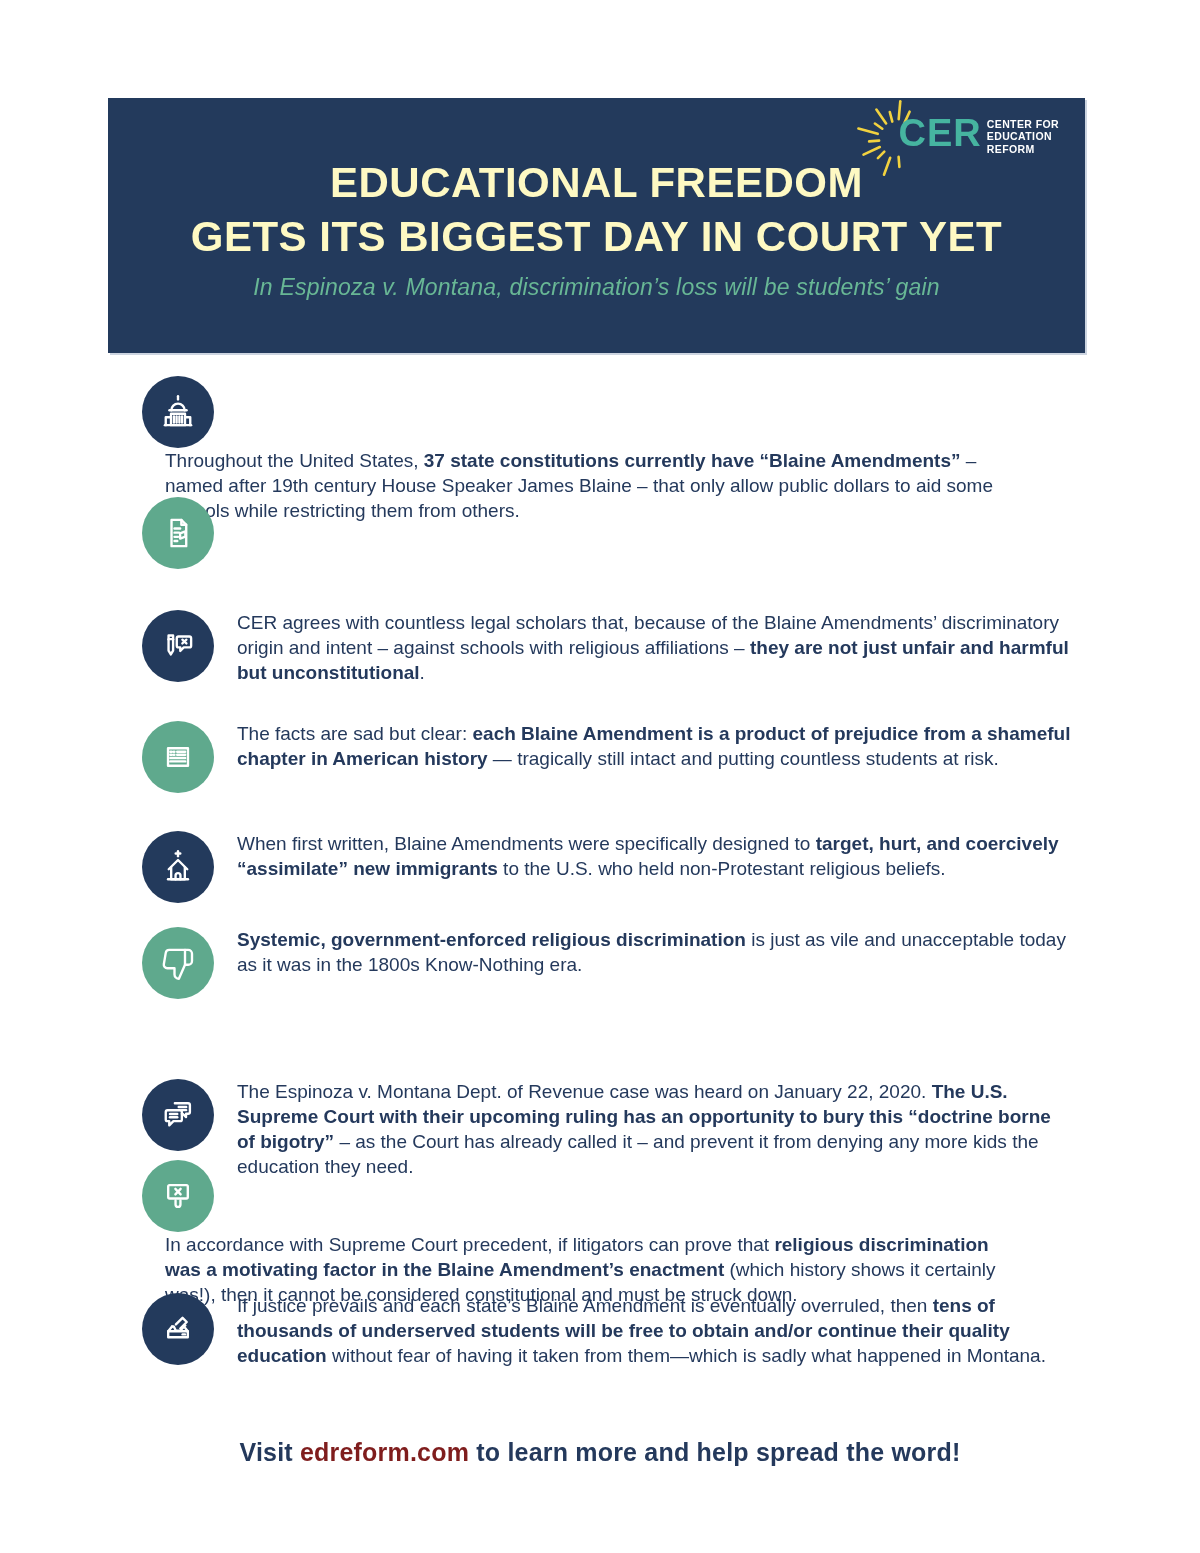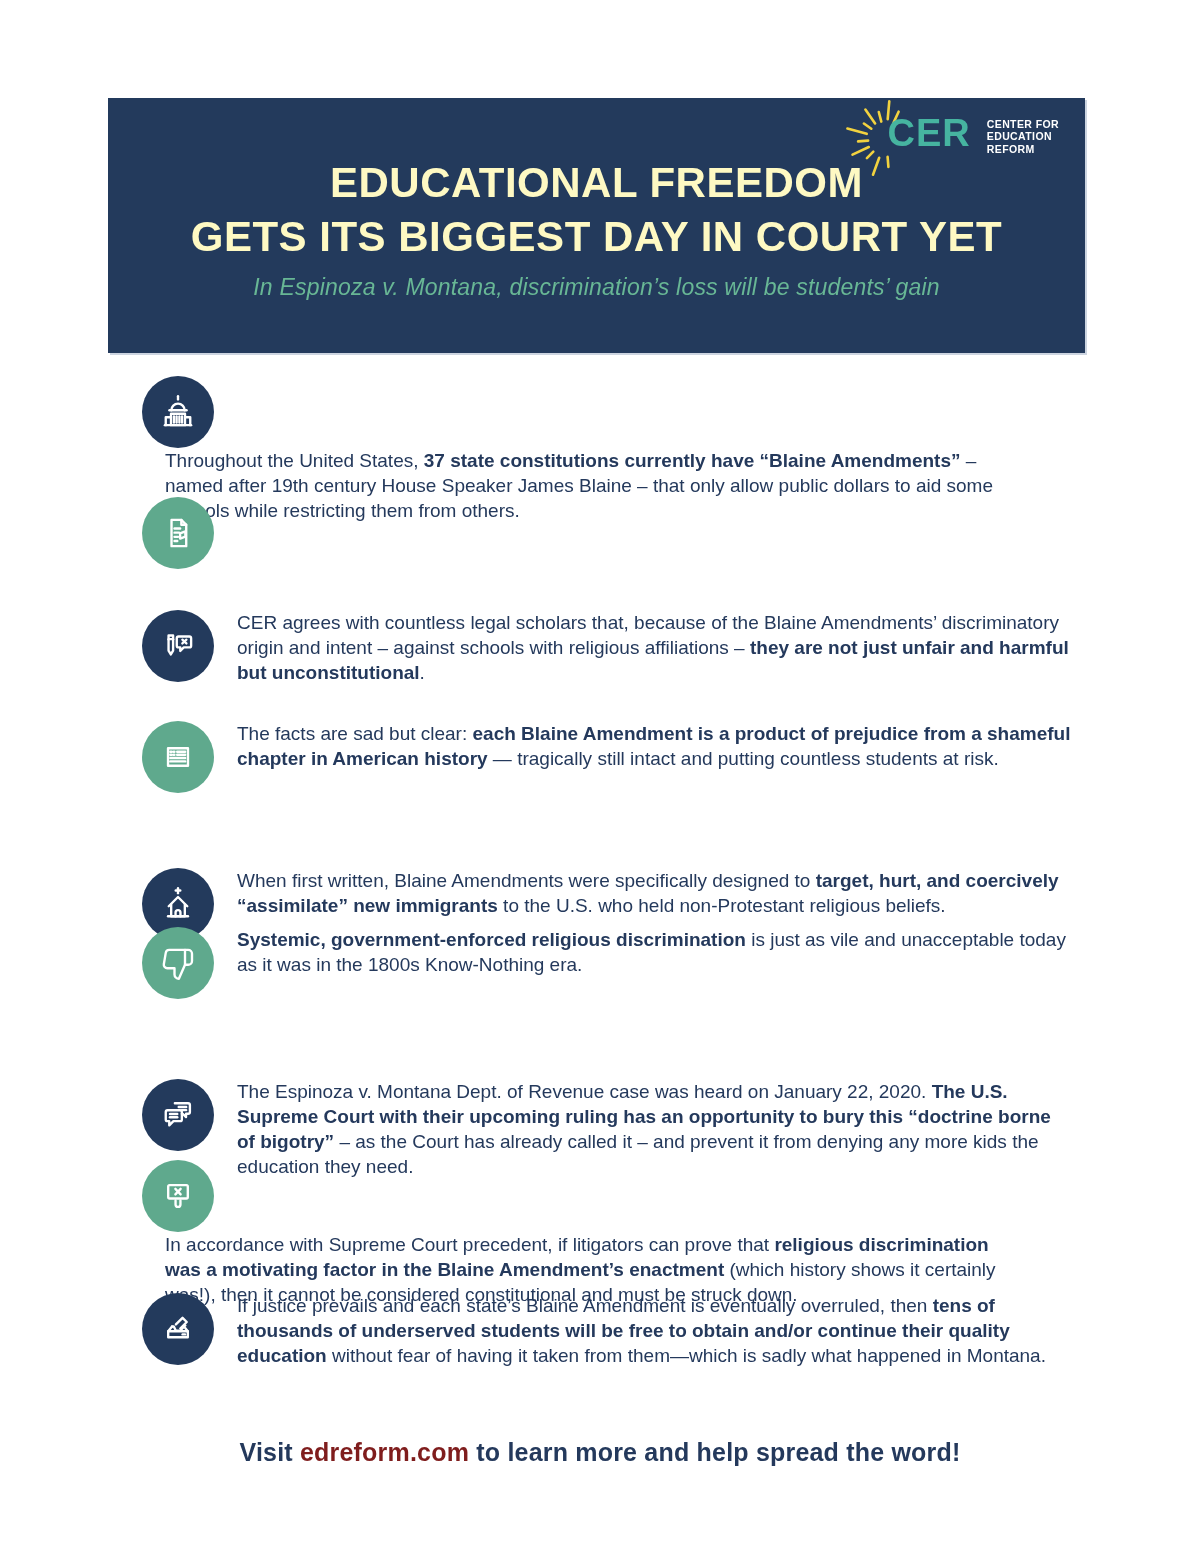--- a/index.html
+++ b/index.html
@@ -26,31 +26,31 @@
     color: #68b795; letter-spacing: 0.2px;
   }
   
   .logo { position: absolute; top: 14px; right: 26px; display: flex; align-items: flex-end; }
   .logo-rays { position: absolute; left: -34px; top: -18px; pointer-events: none; }
   .logo-acronym {
     font-size: 38px; font-weight: bold; color: #46b4a0;
     letter-spacing: 1px; margin-left: 30px; position: relative; z-index: 1;
   }
   .logo-name {
-    text-align: left; margin-left: 16px; color: #ffffff;
+    text-align: left; margin-left: 5px; color: #ffffff;
     font-size: 10.5px; font-weight: bold; line-height: 12.5px; letter-spacing: 0.4px;
   }
   .logo-name span { display: block; }
   
   .bullet { position: absolute; left: 142px; display: flex; align-items: flex-start; }
   #bullets .bullet:nth-of-type(1) { top: 376px; flex-direction: column; }
   #bullets .bullet:nth-of-type(2) { top: 497px; }
   #bullets .bullet:nth-of-type(3) { top: 610px; }
   #bullets .bullet:nth-of-type(4) { top: 721px; }
-  #bullets .bullet:nth-of-type(5) { top: 868px; justify-content: flex-end; }
+  #bullets .bullet:nth-of-type(5) { top: 831px; justify-content: flex-end; }
   #bullets .bullet:nth-of-type(6) { top: 927px; }
   #bullets .bullet:nth-of-type(7) { top: 1031px; margin-top: 48px; }
   #bullets .bullet:nth-of-type(8) { top: 1160px; flex-direction: column; }
   #bullets .bullet:nth-of-type(9) { top: 1293px; }
   .icon-circle {
     width: 72px; height: 72px; border-radius: 50%;
     display: flex; align-items: center; justify-content: center;
     flex: 0 0 72px;
   }
   .icon-circle svg { width: 42px; height: 42px; display: block; }

